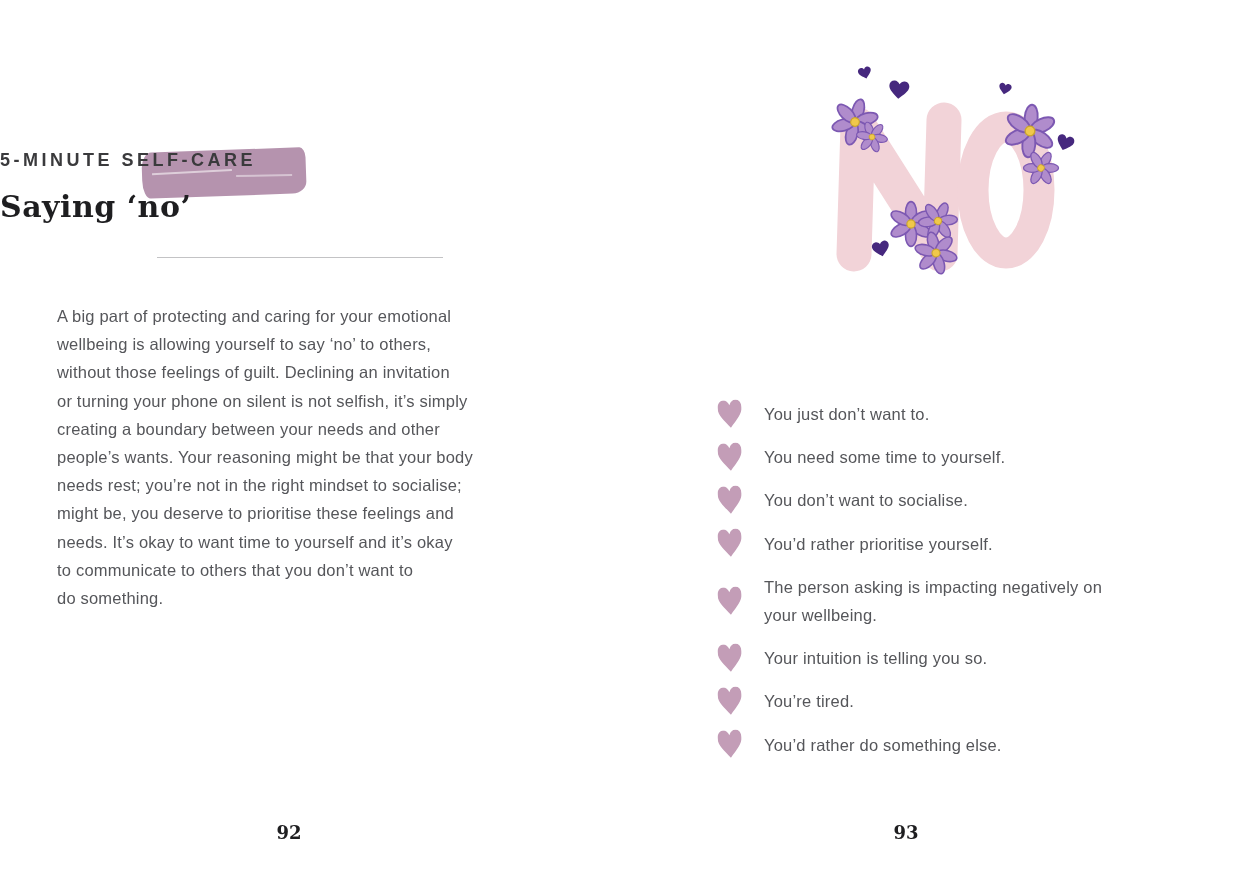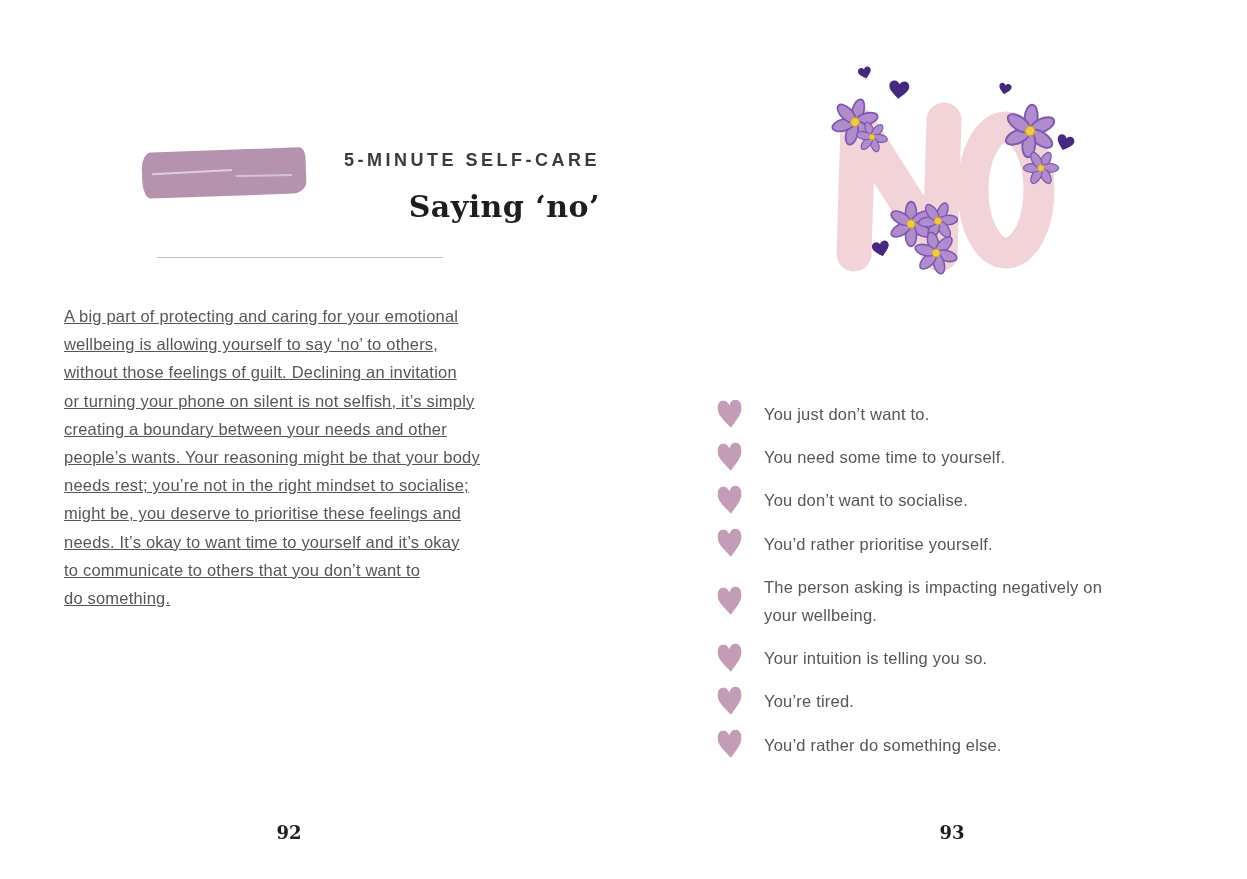--- a/index.html
+++ b/index.html
@@ -7,21 +7,21 @@
     position:relative;
     width:1247px;height:879px;
     background:#ffffff;
     overflow:hidden;
     font-family:"Liberation Sans", sans-serif;
   }
 
   
   .left-header{
     position:absolute;left:0;top:150px;width:600px;
-    text-align:right;
+    text-align:left;
   }
   .highlight-swash{
     position:absolute;left:142px;top:150px;width:164px;height:46px;
     background:#b593ae;
     transform:rotate(-2deg);
     border-radius:10px 6px 14px 8px / 16px 10px 12px 18px;
     z-index:0;
   }
   .highlight-swash::before{
     content:"";position:absolute;left:10px;top:20px;width:80px;height:2px;
@@ -41,34 +41,33 @@
     margin-top:18px;
     font-family:"DejaVu Serif", serif;
     font-size:30px;font-weight:700;color:#1e1e20;
     letter-spacing:0.5px;
   }
   .divider{
     position:absolute;left:157px;top:257px;width:286px;height:0;
     border-top:1px solid #c3c3c5;
   }
   .body-paragraph{
-    position:absolute;left:64px;top:302px;width:540px;
+    position:absolute;left:57px;top:302px;width:540px;
     font-size:16.5px;color:#55565a;line-height:28.2px;
     letter-spacing:0.2px;
-    text-decoration:underline;
   }
   .body-line{white-space:nowrap;}
 
   .folio{
     position:absolute;top:822px;width:40px;text-align:center;
     font-family:"DejaVu Serif", serif;
     font-weight:700;font-size:18px;color:#1e1e20;
   }
   .folio-left{left:269px;}
-  .folio-right{left:932px;}
+  .folio-right{left:886px;}
 
   
   .no-illustration{
     position:absolute;left:818px;top:48px;width:272px;height:235px;
   }
   .right-heading{
     position:absolute;left:624px;top:320px;width:623px;
     text-align:center;
     font-size:16.5px;font-weight:700;letter-spacing:3.2px;
     color:#3a3a3c;line-height:28px;

